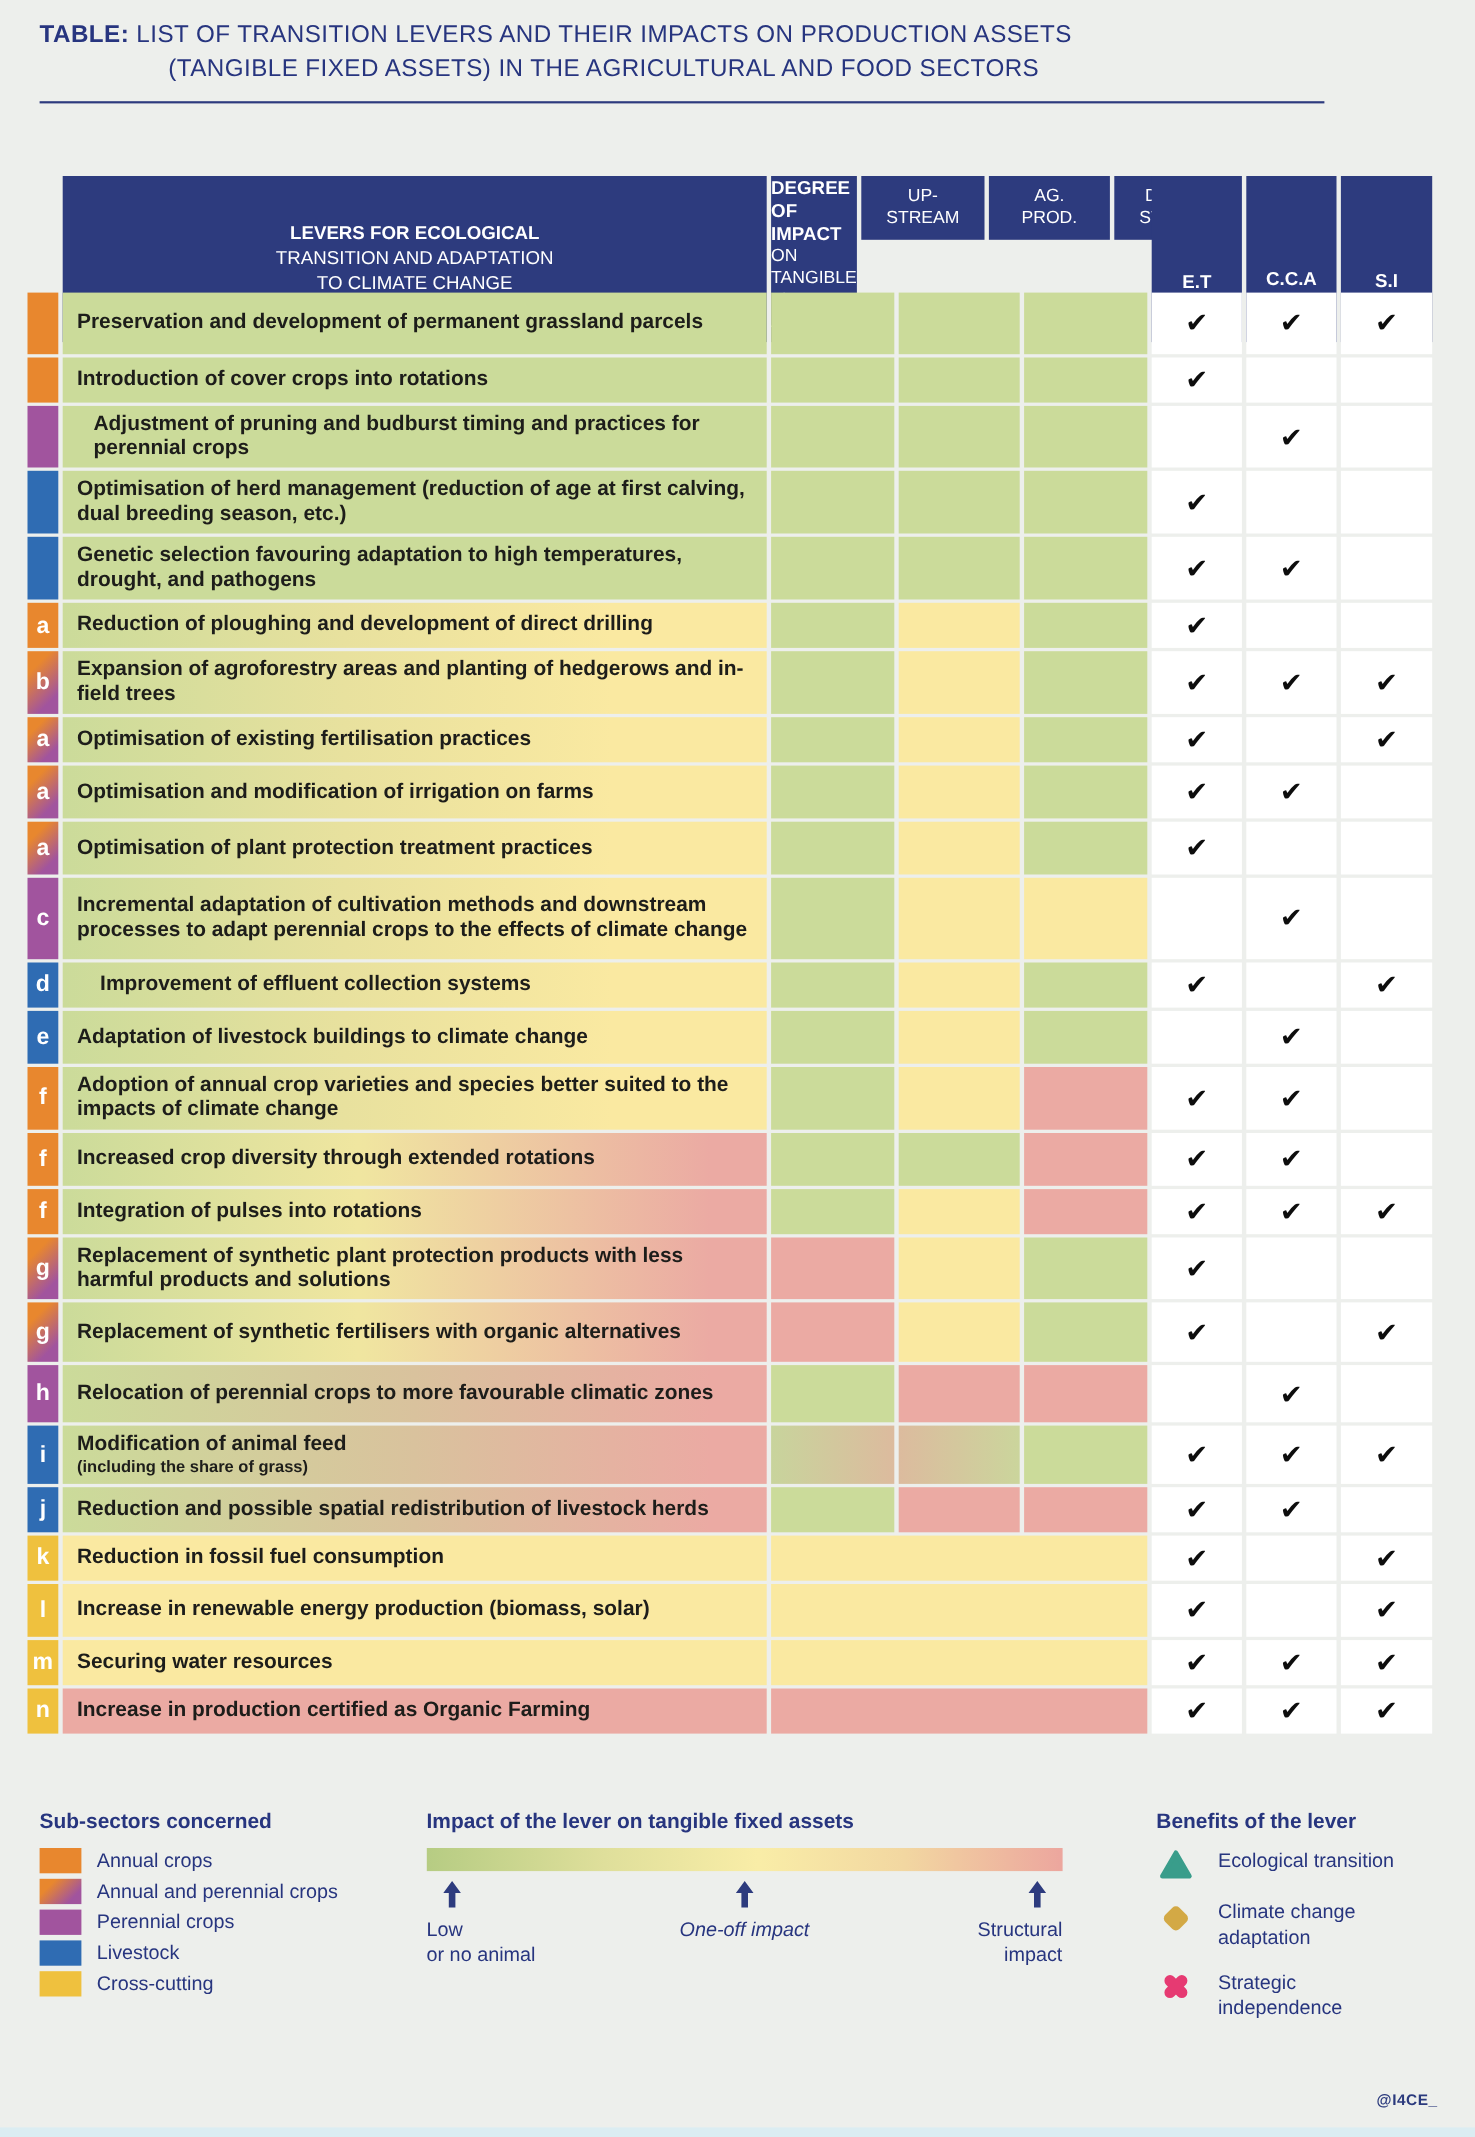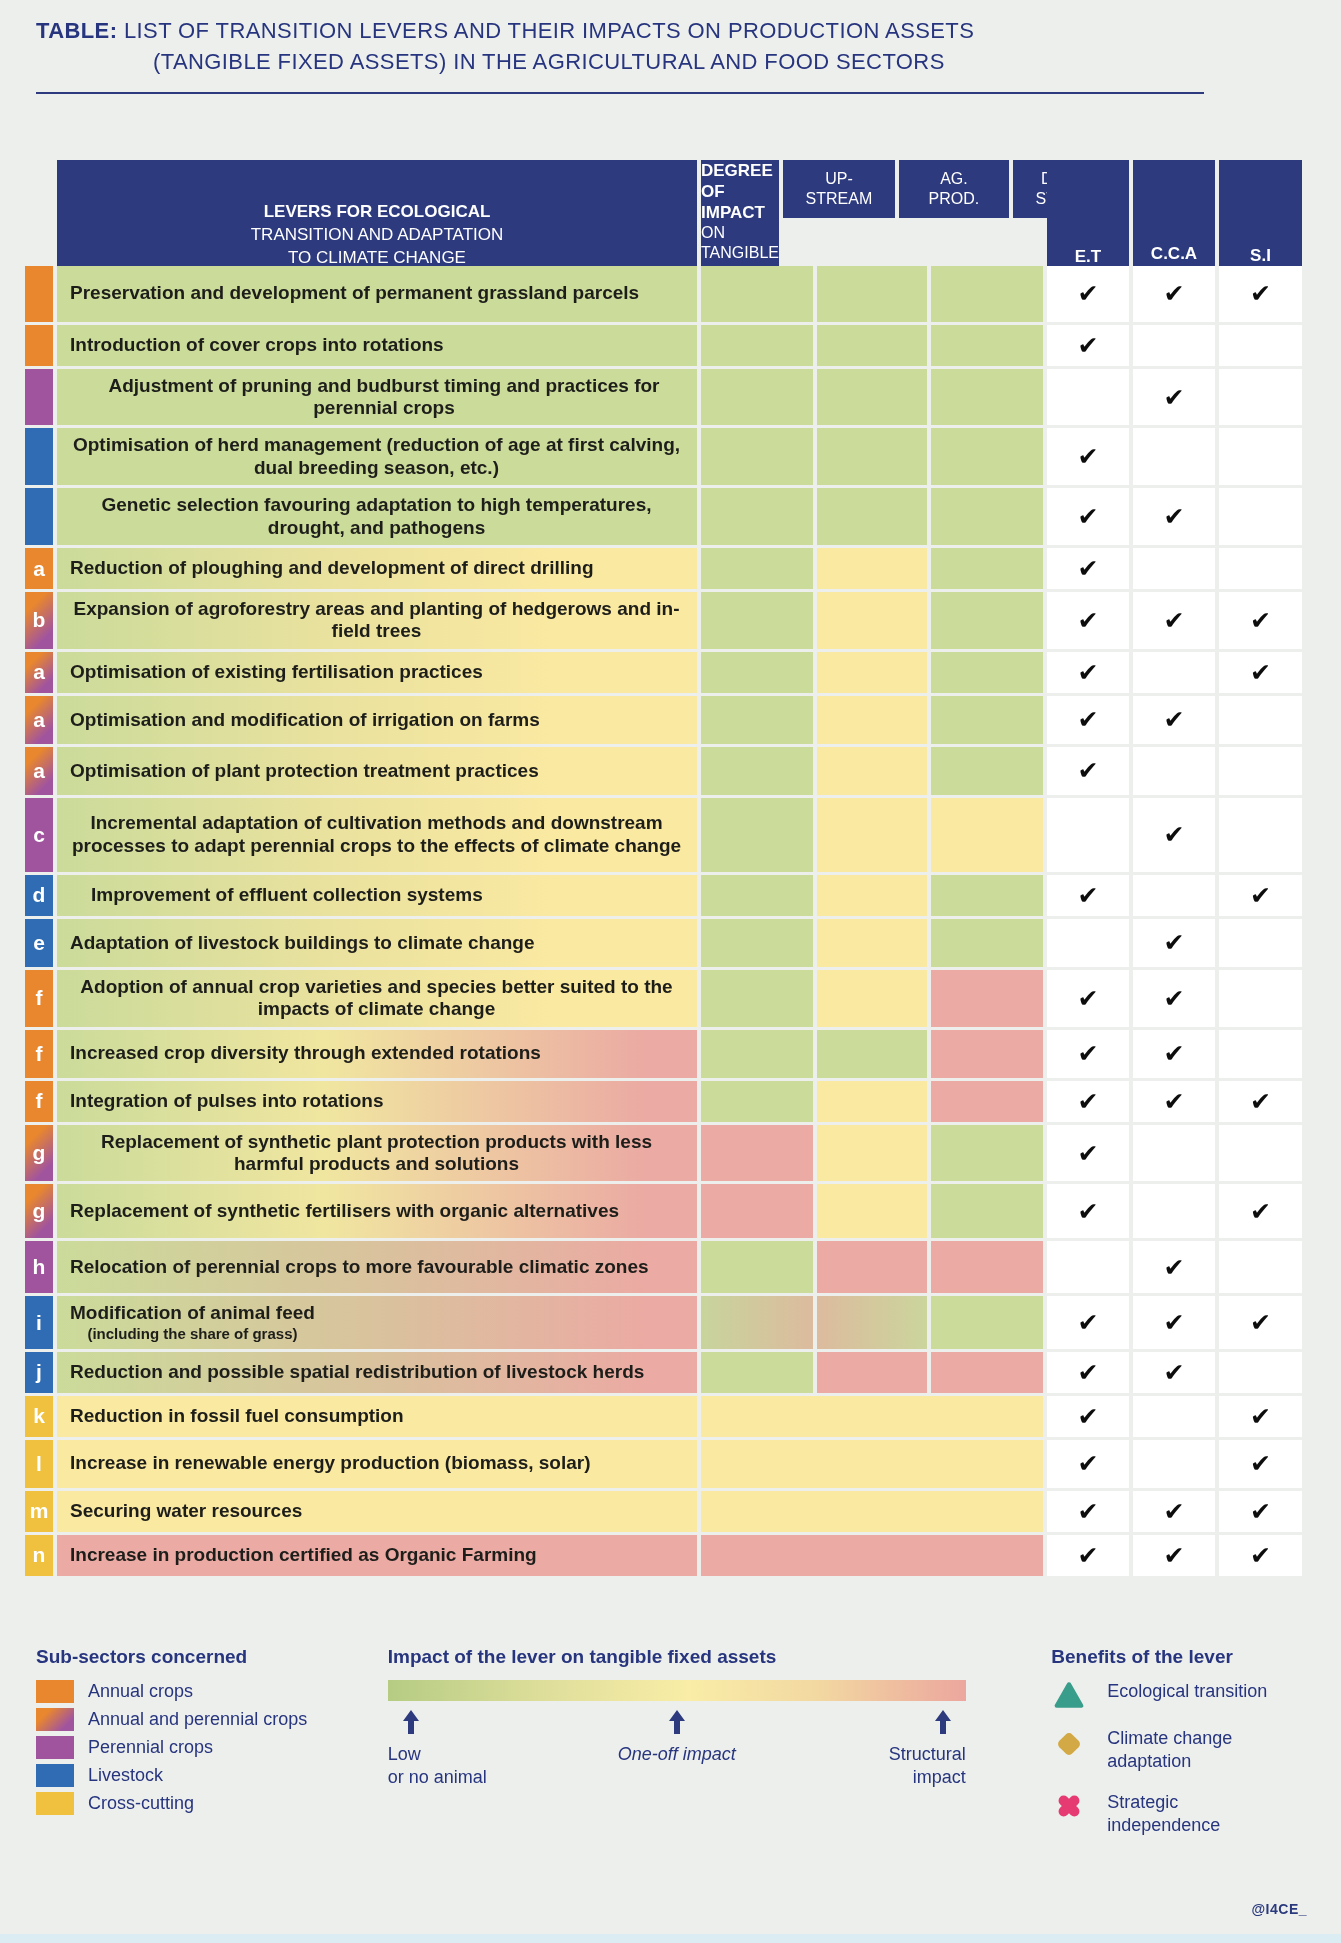--- a/index.html
+++ b/index.html
@@ -23,21 +23,21 @@
   .h-impact-top{flex:1;background:var(--navy);color:#fff;display:flex;flex-direction:column;
                 justify-content:flex-end;align-items:center;padding-bottom:8px;line-height:1.25;}
   .hi1{font-weight:700;font-size:17px;}
   .hi2{font-size:16px;}
   .h-subrow{height:58px;display:grid;grid-template-columns:112px 110px 112px;column-gap:4px;}
   .h-sub{background:var(--navy);color:#fff;font-size:16px;display:flex;align-items:center;
          justify-content:center;text-align:center;line-height:1.2;}
   .h-benefit{background:var(--navy);color:#fff;display:flex;flex-direction:column;justify-content:flex-end;
              align-items:center;gap:7px;padding-bottom:10px;font-weight:700;font-size:17px;}
 
-  .tbody{display:flex;flex-direction:column;row-gap:3px;text-align:center;}
+  .tbody{display:flex;flex-direction:column;row-gap:3px;}
   .marker{display:flex;align-items:center;justify-content:center;}
   .marker-letter{color:#fff;font-weight:700;font-size:21px;}
   .lever-cell{display:flex;align-items:center;padding:6px 14px 6px 13px;}
   .lever-text{font-weight:700;font-size:19px;line-height:1.18;color:#1d1d1a;}
   .lever-note{font-size:15px;}
   .merged{grid-column:3/6;}
   .check-cell{background:#ffffff;display:flex;align-items:center;justify-content:center;}
   .check{font-family:"DejaVu Sans",sans-serif;font-size:25px;color:#0d0d0d;}
 
   

